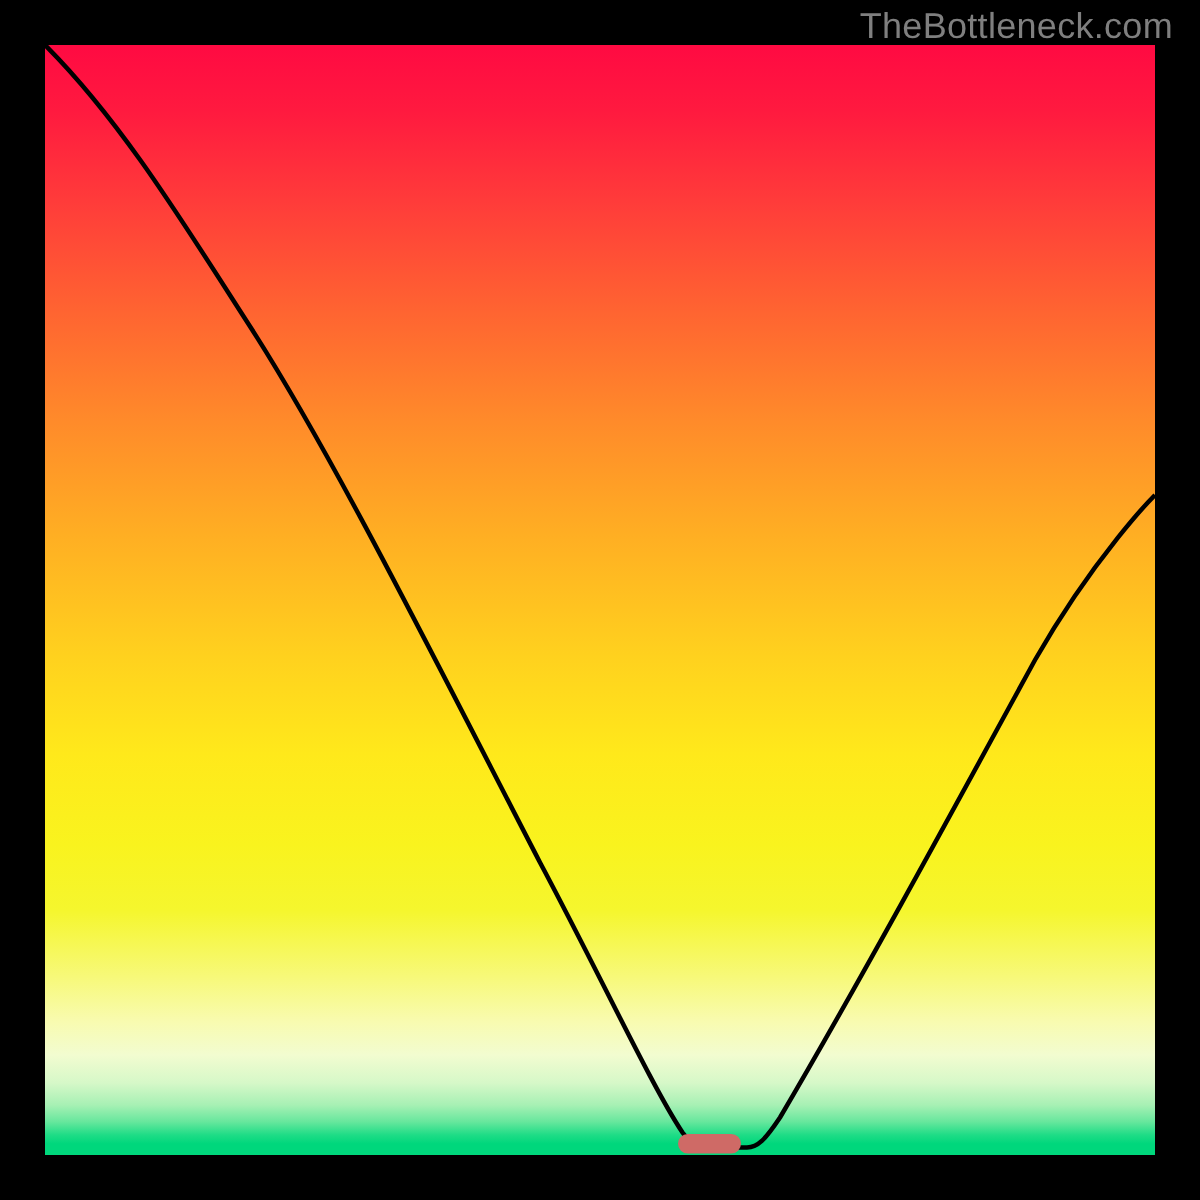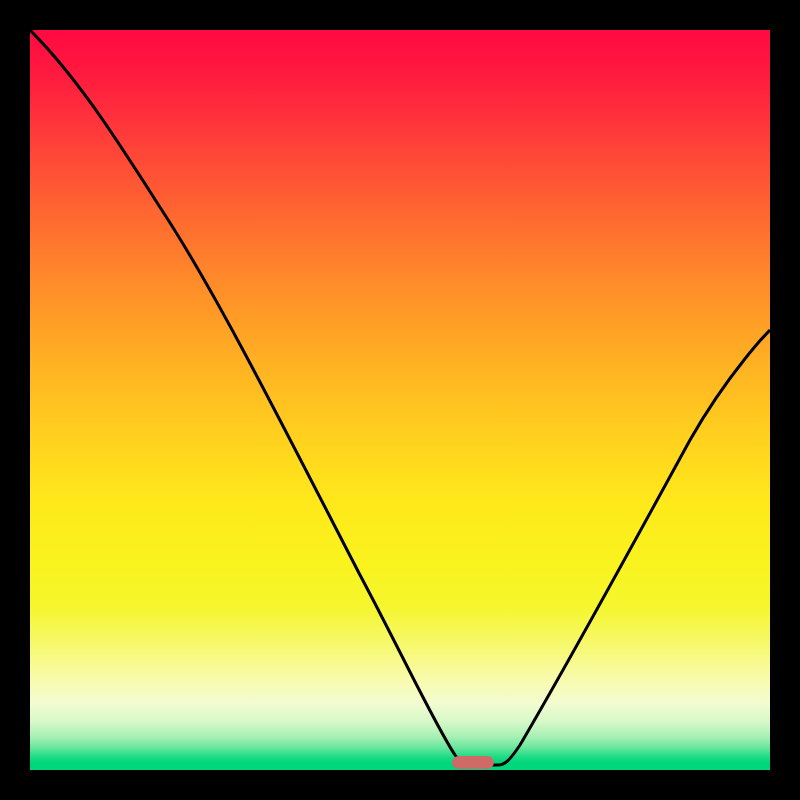--- a/index.html
+++ b/index.html
@@ -81,20 +81,21 @@
     border-radius: 7px;
     background: #cf6a66;
     z-index: 20;
   }
 </style>
 </head>
 <body>
 
 <div class="frame">
 
+  <div class="watermark">TheBottleneck.com</div>
 
   <div class="plot-area">
 
     <div class="gradient"></div>
 
     <svg class="curve-svg" viewBox="0 0 740 740" preserveAspectRatio="none">
       <path fill="none" stroke="#000000" stroke-width="3" d="M 0 0 C 50 50, 90 115, 135 185 C 190 270, 255 400, 330 545 C 370 620, 405 695, 425 725 C 432 735, 440 735, 445 735 L 468 735 C 475 735, 480 730, 490 715 C 540 630, 600 520, 660 410 C 700 340, 740 300, 740 300"></path>
     </svg>
 
     <div class="marker" style="left:422px; top:726px;"></div>

